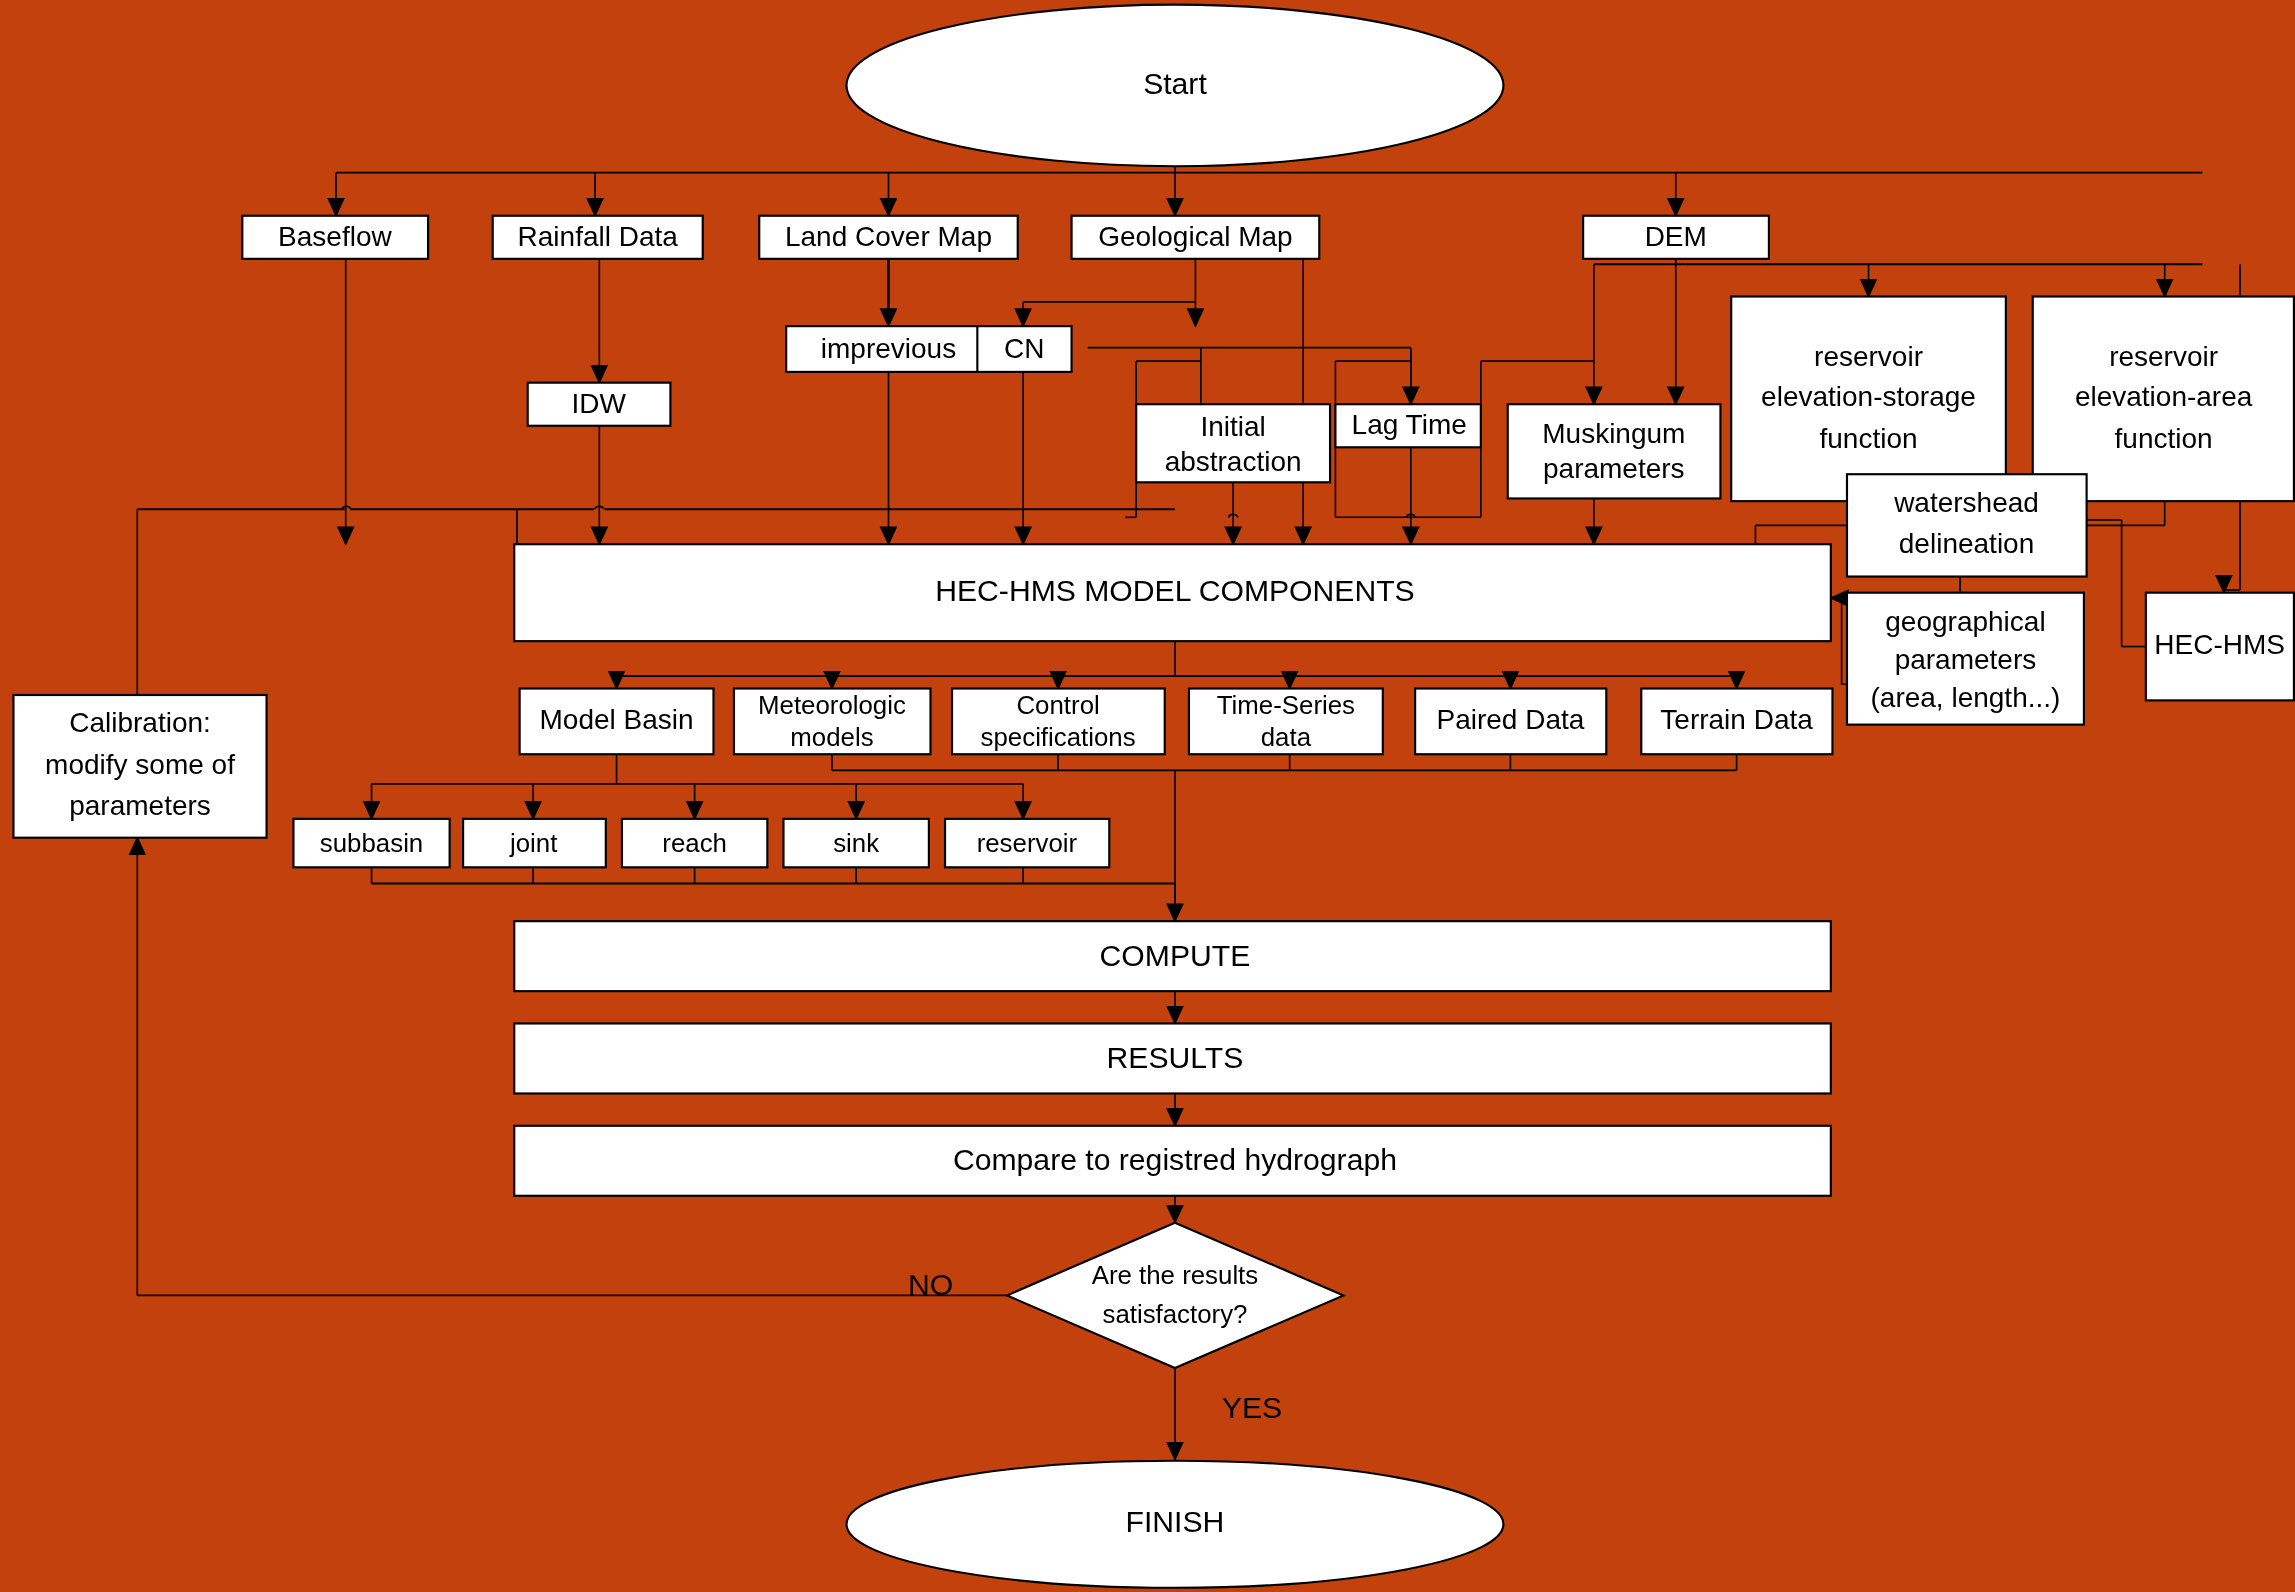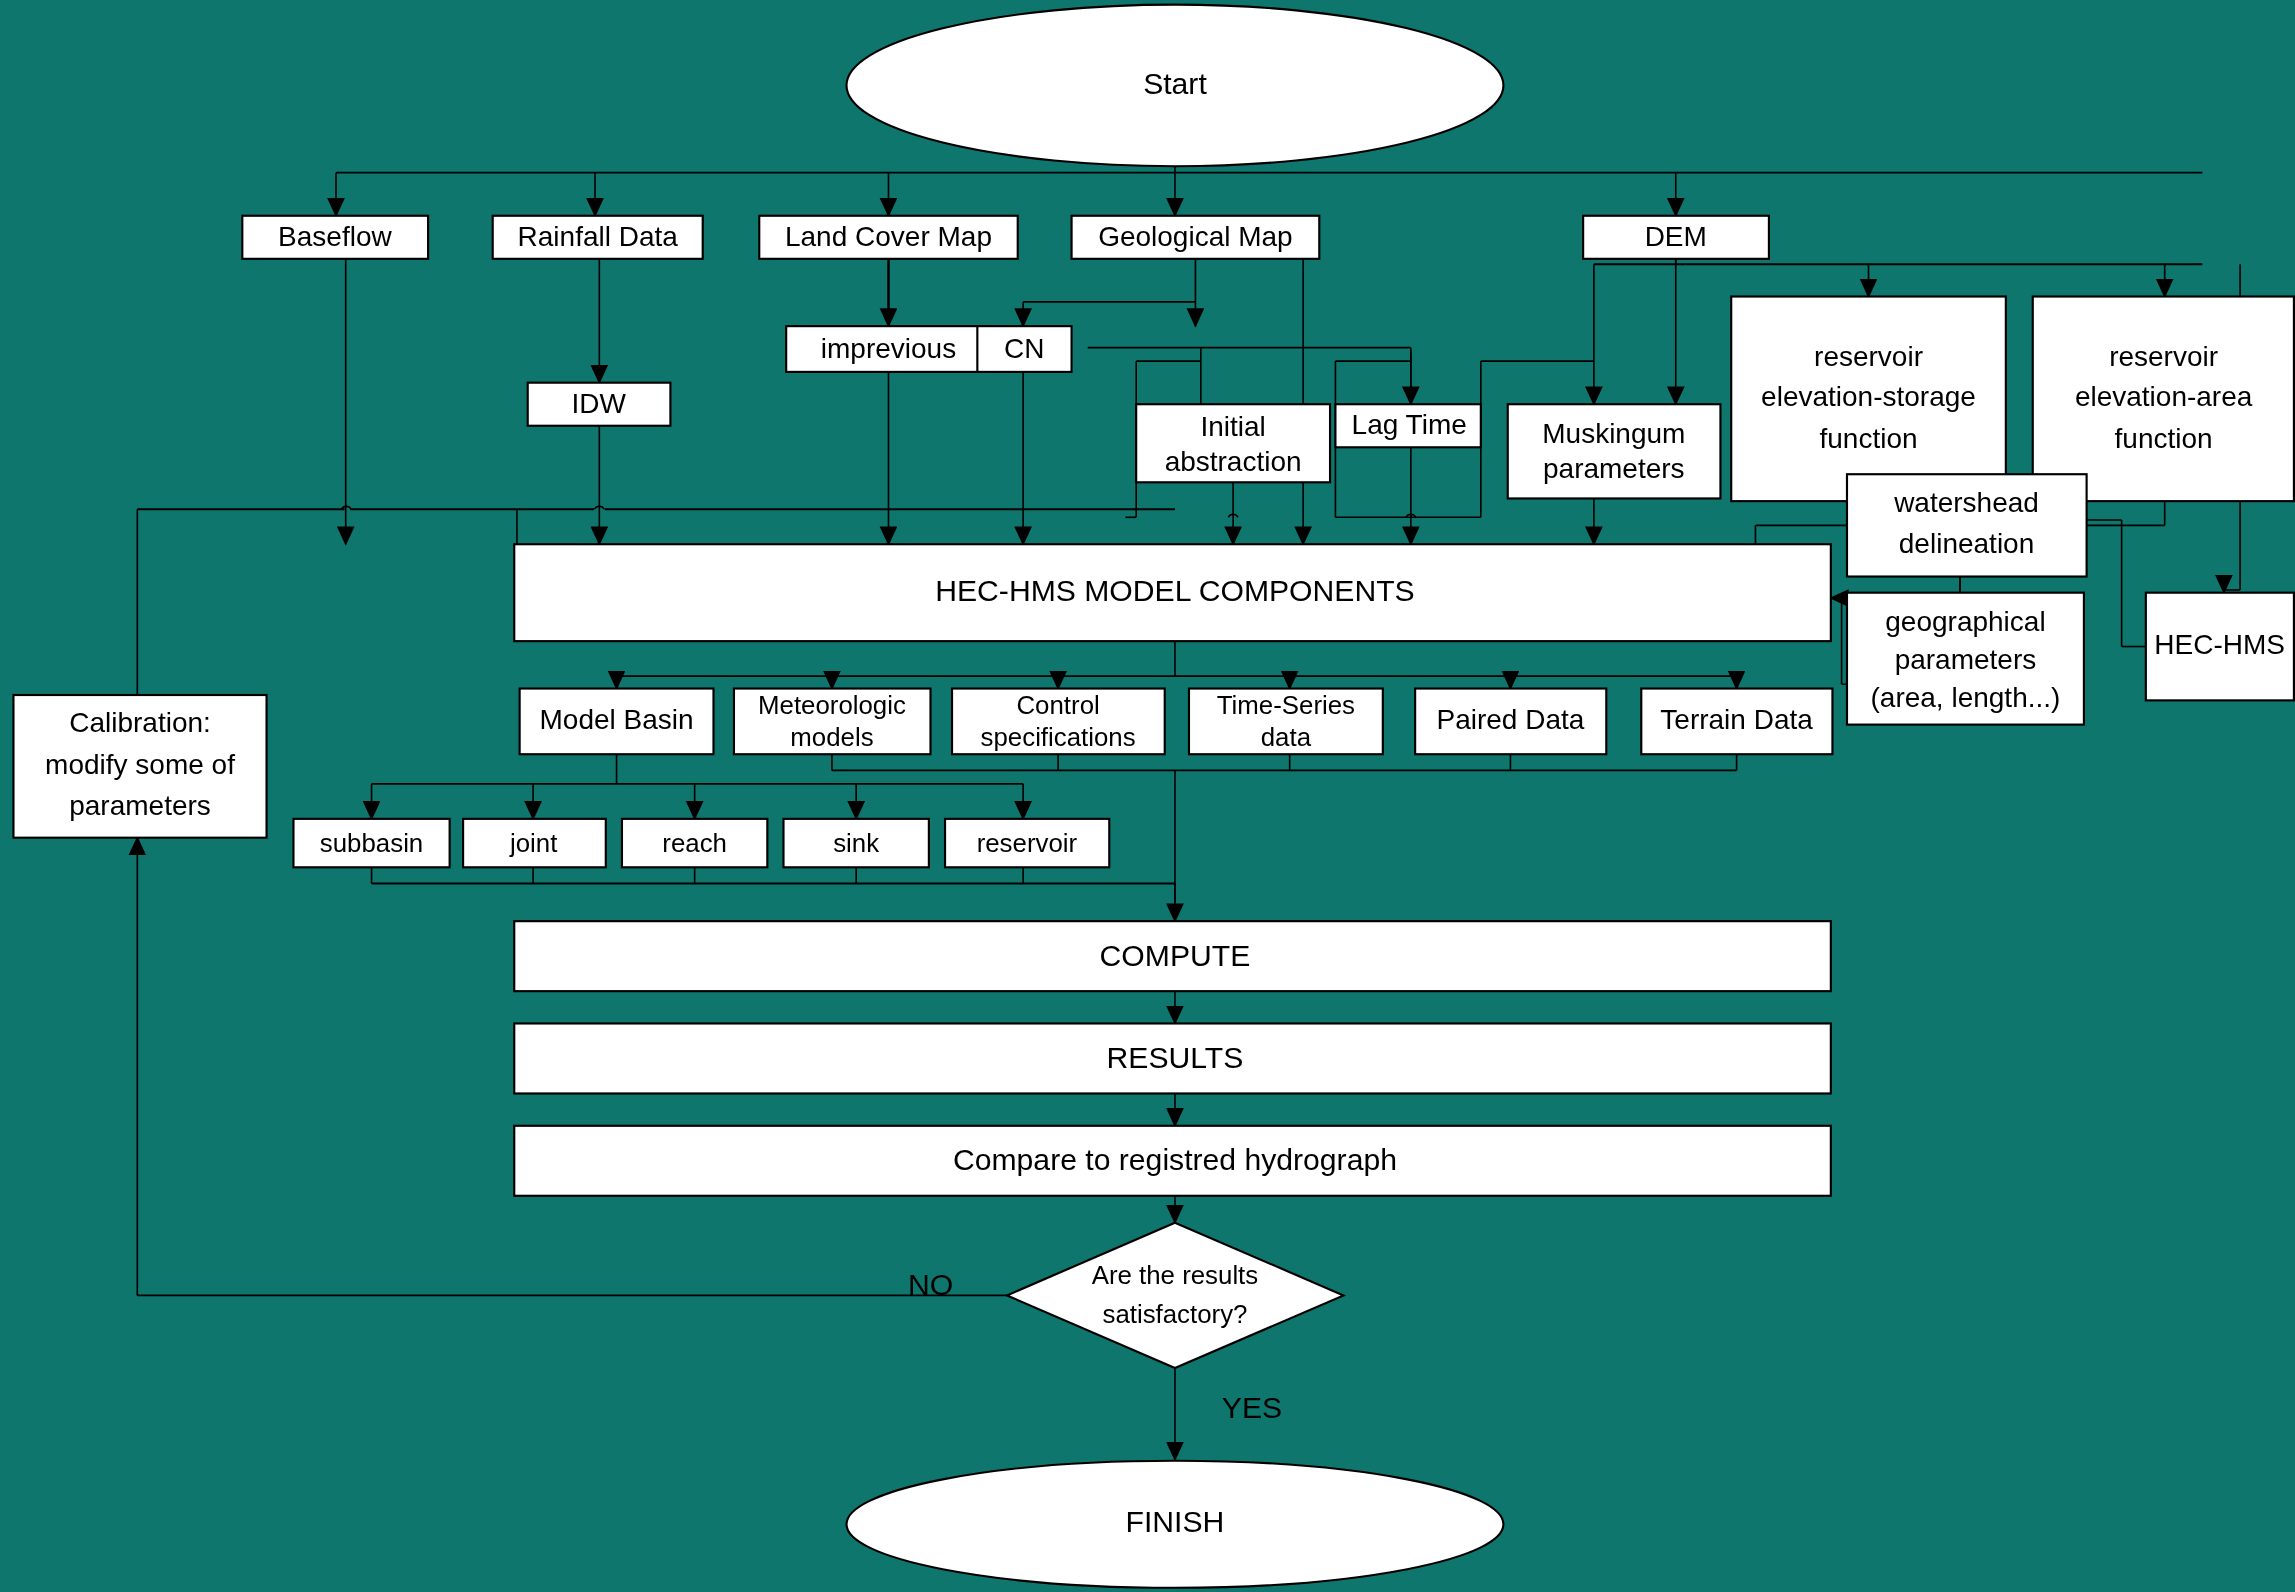--- a/index.html
+++ b/index.html
@@ -1,16 +1,16 @@
 <!DOCTYPE html>
 <html style="font-size:8.6px"><head>
 <meta charset="utf-8">
 <style>
   html,body{margin:0;padding:0;background:#ffffff;}
-  #stage{position:relative;width:2295px;height:1593px;background:#0f766e;
+  #stage{position:relative;width:2295px;height:1593px;background:#c2410c;
          font-family:"Liberation Sans", sans-serif;}
   svg{display:block;width:2295px;height:1593px;}
   .shp{fill:#ffffff;stroke:#000000;stroke-width:4;}
   .ln{stroke:#000000;stroke-width:3;fill:none;}
   .ln2{stroke:#000000;stroke-width:3.5;fill:none;}
   .txt{font-family:"Liberation Sans", sans-serif;fill:#000000;
        text-anchor:middle;dominant-baseline:middle;font-size:52px;}
   .txt-sm{font-size:48px;}
   .txt-lg{font-size:56px;}
   .lbl{font-size:56px;}

